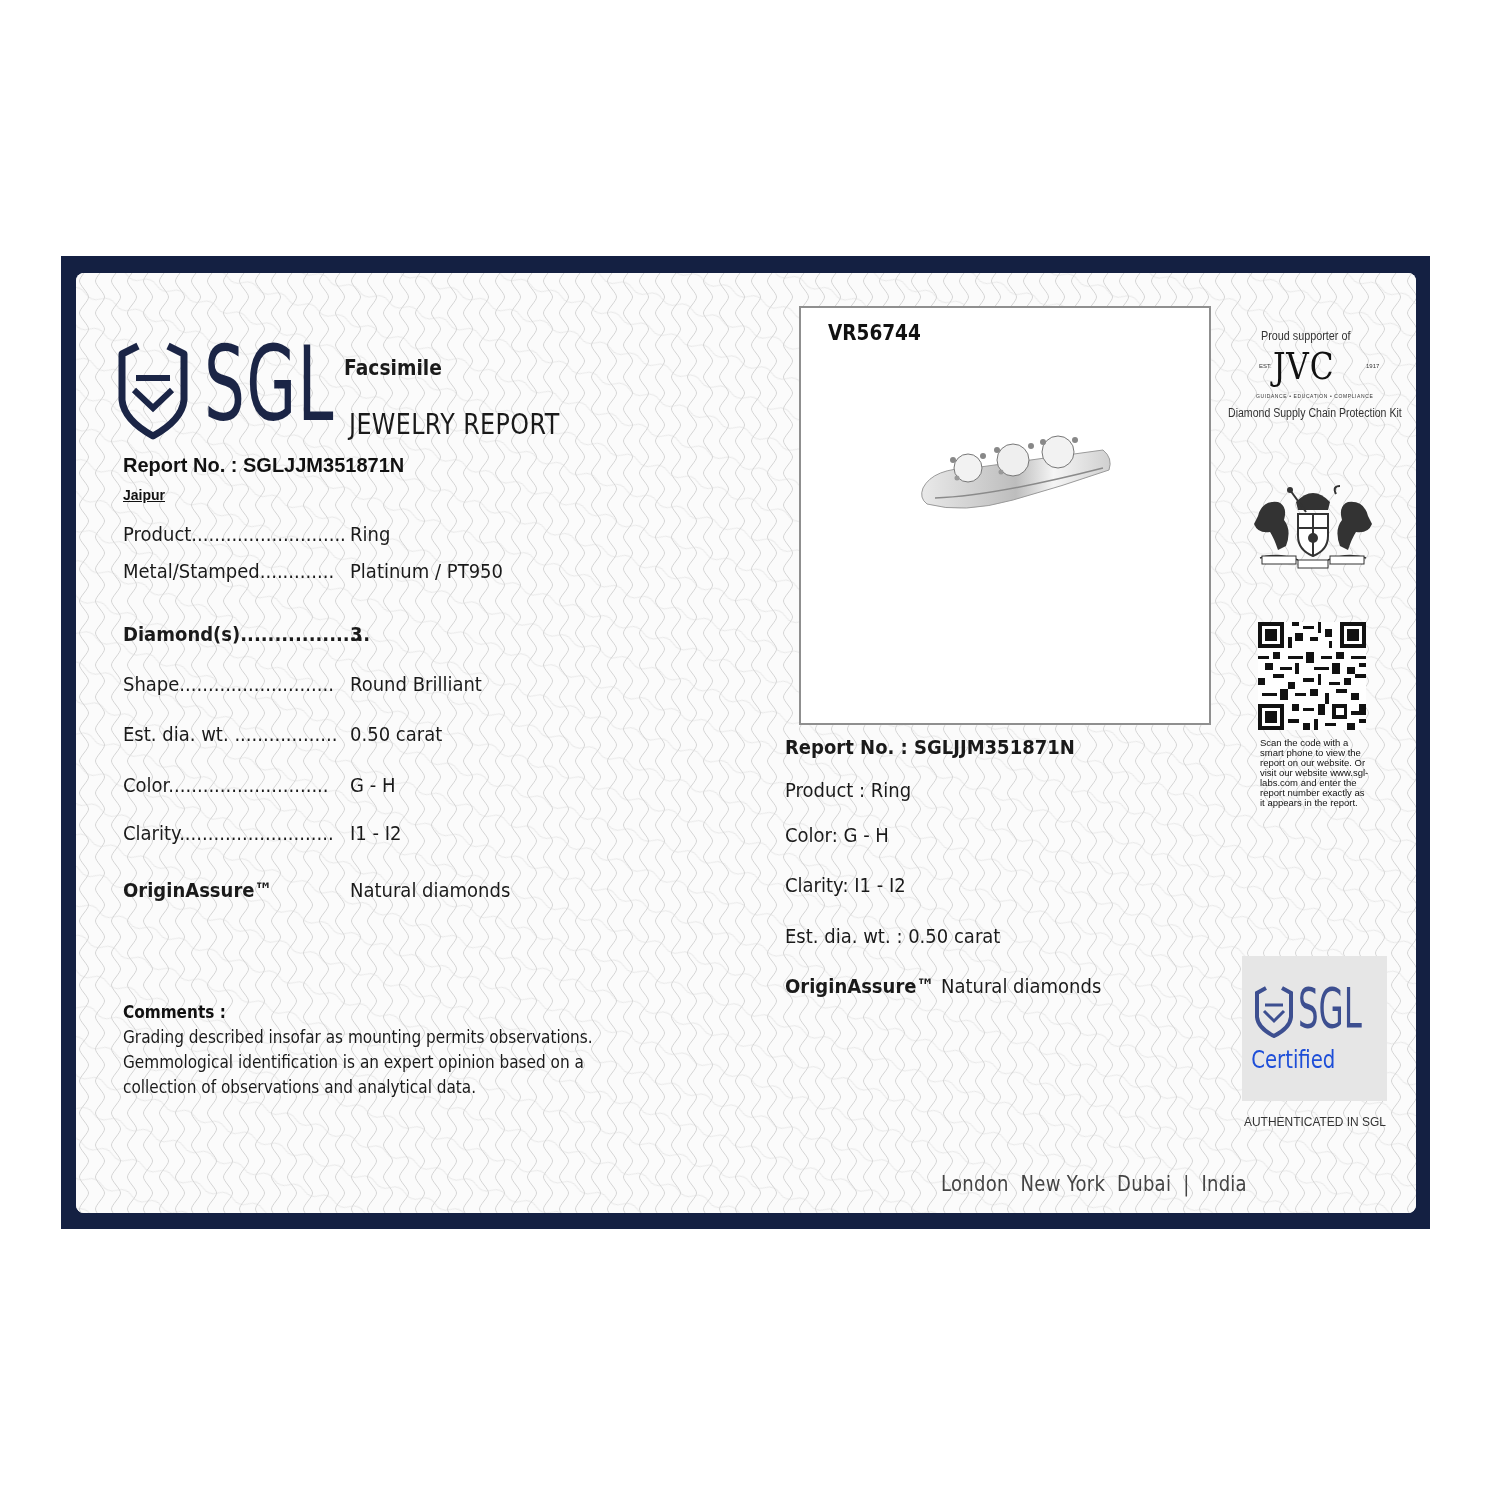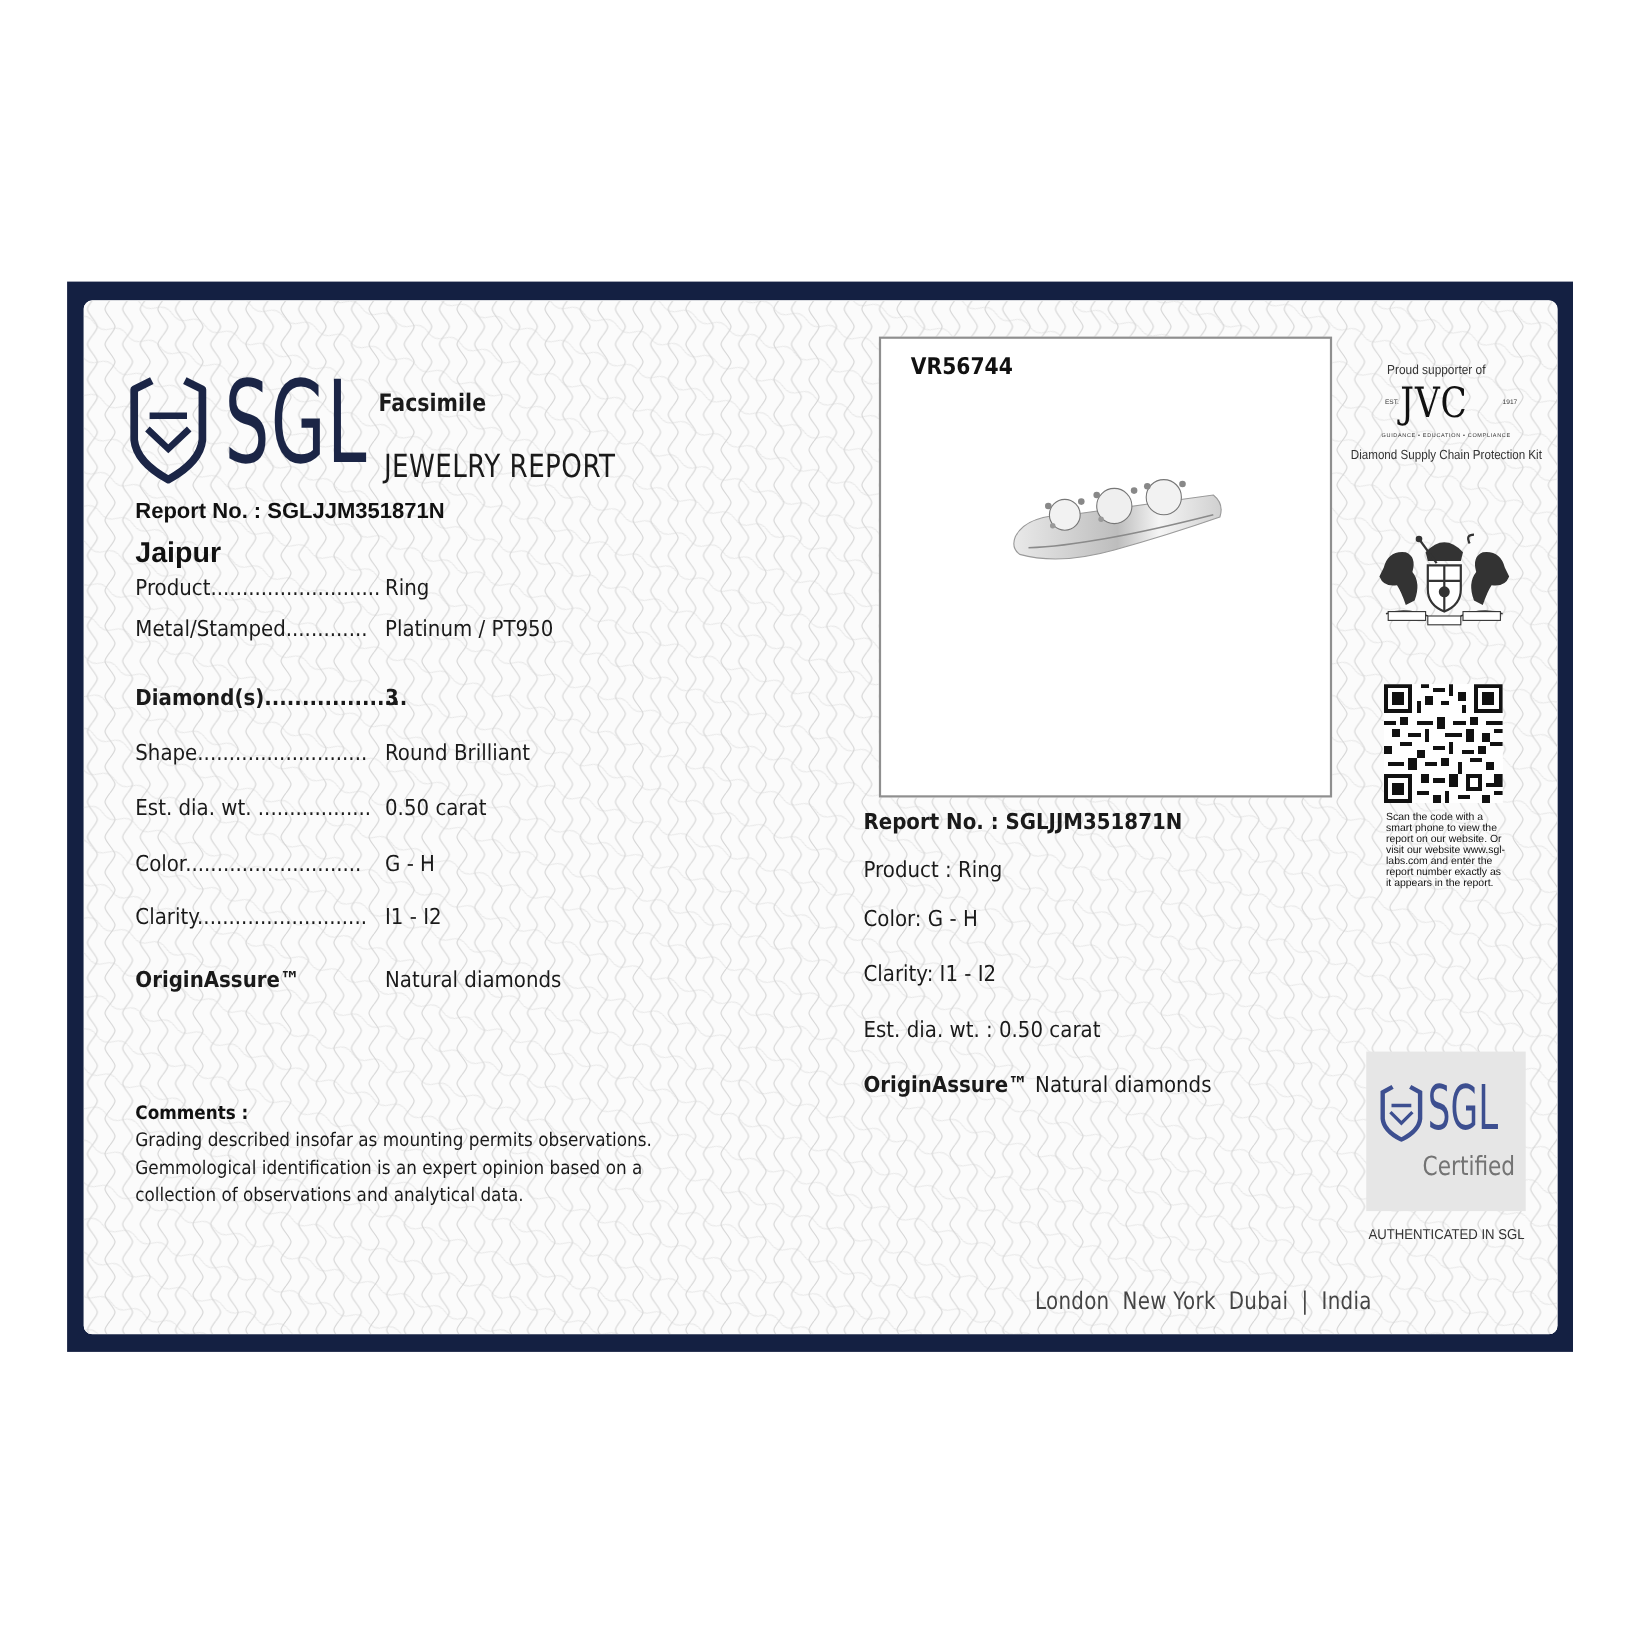--- a/index.html
+++ b/index.html
@@ -23,21 +23,21 @@
   .logo-shield { position:absolute; left:40px; top:69px; width:74px; height:98px; }
   .logo-text {
     position:absolute; left:128px; top:56px; font-size:104px; line-height:110px;
     color:#1b2546; font-family:"DejaVu Sans", sans-serif; font-weight:normal;
     transform:scaleX(0.62); transform-origin:left top; letter-spacing:2px;
   }
   .facsimile { left:268px; top:82px; font-size:22px; font-weight:bold; color:#1a1a1a; font-family:"DejaVu Sans", sans-serif; transform:scaleX(0.85); transform-origin:left top; }
   .report-title { left:273px; top:134px; font-size:29px; color:#1a1a1a; font-family:"DejaVu Sans", sans-serif; font-weight:normal; transform:scaleX(0.82); transform-origin:left top; letter-spacing:0.5px; }
   .bold { font-weight:bold; }
   .rep-no { left:47px; top:181px; font-size:20px; font-weight:bold; font-family:"Liberation Sans", sans-serif; }
-  .city { left:47px; top:214px; font-size:26px; font-weight:bold; font-family:"Liberation Sans", sans-serif; }
+  .city { left:47px; top:214px; font-size:14px; font-weight:bold; font-family:"Liberation Sans", sans-serif;text-decoration:underline; }
 
   .row-label { position:absolute; left:47px; font-size:20px; color:#1a1a1a; font-family:"DejaVu Sans", sans-serif; transform:scaleX(0.9); transform-origin:left top; }
   .row-value { position:absolute; left:274px; font-size:20px; color:#1a1a1a; font-family:"DejaVu Sans", sans-serif; transform:scaleX(0.9); transform-origin:left top; white-space:nowrap; }
 
   .comments-title { left:47px; top:729px; font-size:17px; font-weight:bold; font-family:"DejaVu Sans", sans-serif; transform:scaleX(0.9); transform-origin:left top; }
   .comments-line { position:absolute; left:47px; font-size:17px; color:#1a1a1a; font-family:"DejaVu Sans", sans-serif; transform:scaleX(0.9); transform-origin:left top; white-space:nowrap; }
 
   
   .photo-box {
     position:absolute; left:711px; top:33px; width:408px; height:415px;
@@ -59,21 +59,21 @@
   .crest { position:absolute; left:1172px; top:207px; width:130px; height:94px; }
   .qr { position:absolute; left:1182px; top:349px; width:108px; height:108px; background:#fff; }
   .qr-text { position:absolute; left:1184px; top:465px; width:110px; font-size:9.5px; line-height:10px; color:#111; font-family:"Liberation Sans", sans-serif; white-space:normal; }
 
   .cert-box {
     position:absolute; left:1166px; top:683px; width:145px; height:145px;
     background:#e6e6e6;
   }
   .cert-shield { position:absolute; left:12px; top:30px; width:40px; height:52px; }
   .cert-sgl { position:absolute; left:56px; top:20px; font-size:56px; color:#3d4f90; font-family:"DejaVu Sans", sans-serif; transform:scaleX(0.58); transform-origin:left top; line-height:64px; }
-  .cert-word { position:absolute; left:0; width:145px; top:90px; text-align:right; font-size:24px; color:#737373; font-family:"DejaVu Sans", sans-serif; }
+  .cert-word { position:absolute; left:0; width:145px; top:90px; text-align:left; font-size:24px; color:#1d4ed8; font-family:"DejaVu Sans", sans-serif; }
   .cert-word span { display:inline-block; transform:scaleX(0.82); }
   .auth { left:1168px; top:841px; font-size:13px; color:#333; font-family:"Liberation Sans", sans-serif; transform:scaleX(0.92); transform-origin:left top; }
   .cities { left:865px; top:898px; font-size:22px; color:#444; font-family:"DejaVu Sans", sans-serif; font-weight:normal; transform:scaleX(0.82); transform-origin:left top; letter-spacing:0.3px; }
 </style>
 </head>
 <body>
 
 <div class="frame"></div>
 <div class="card">
   <svg class="bg" xmlns="http://www.w3.org/2000/svg">

